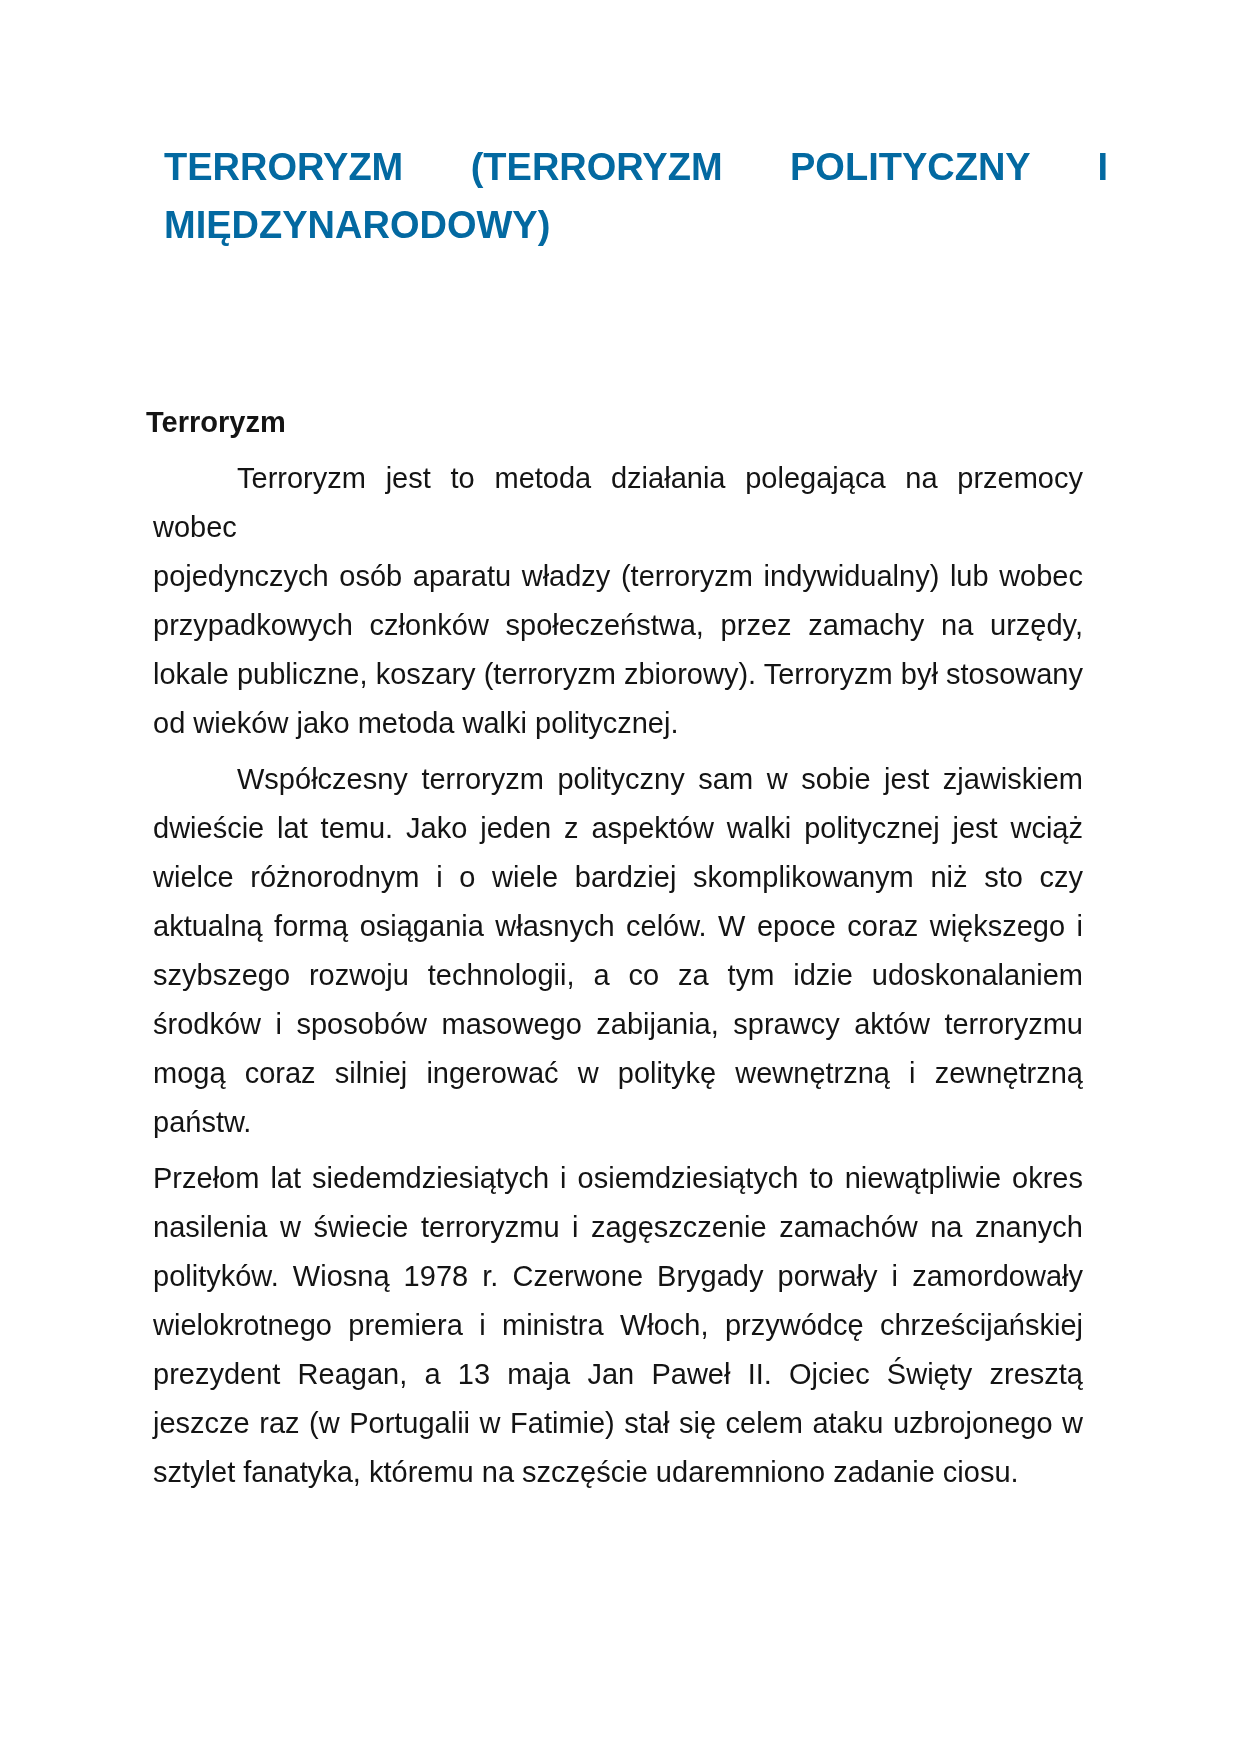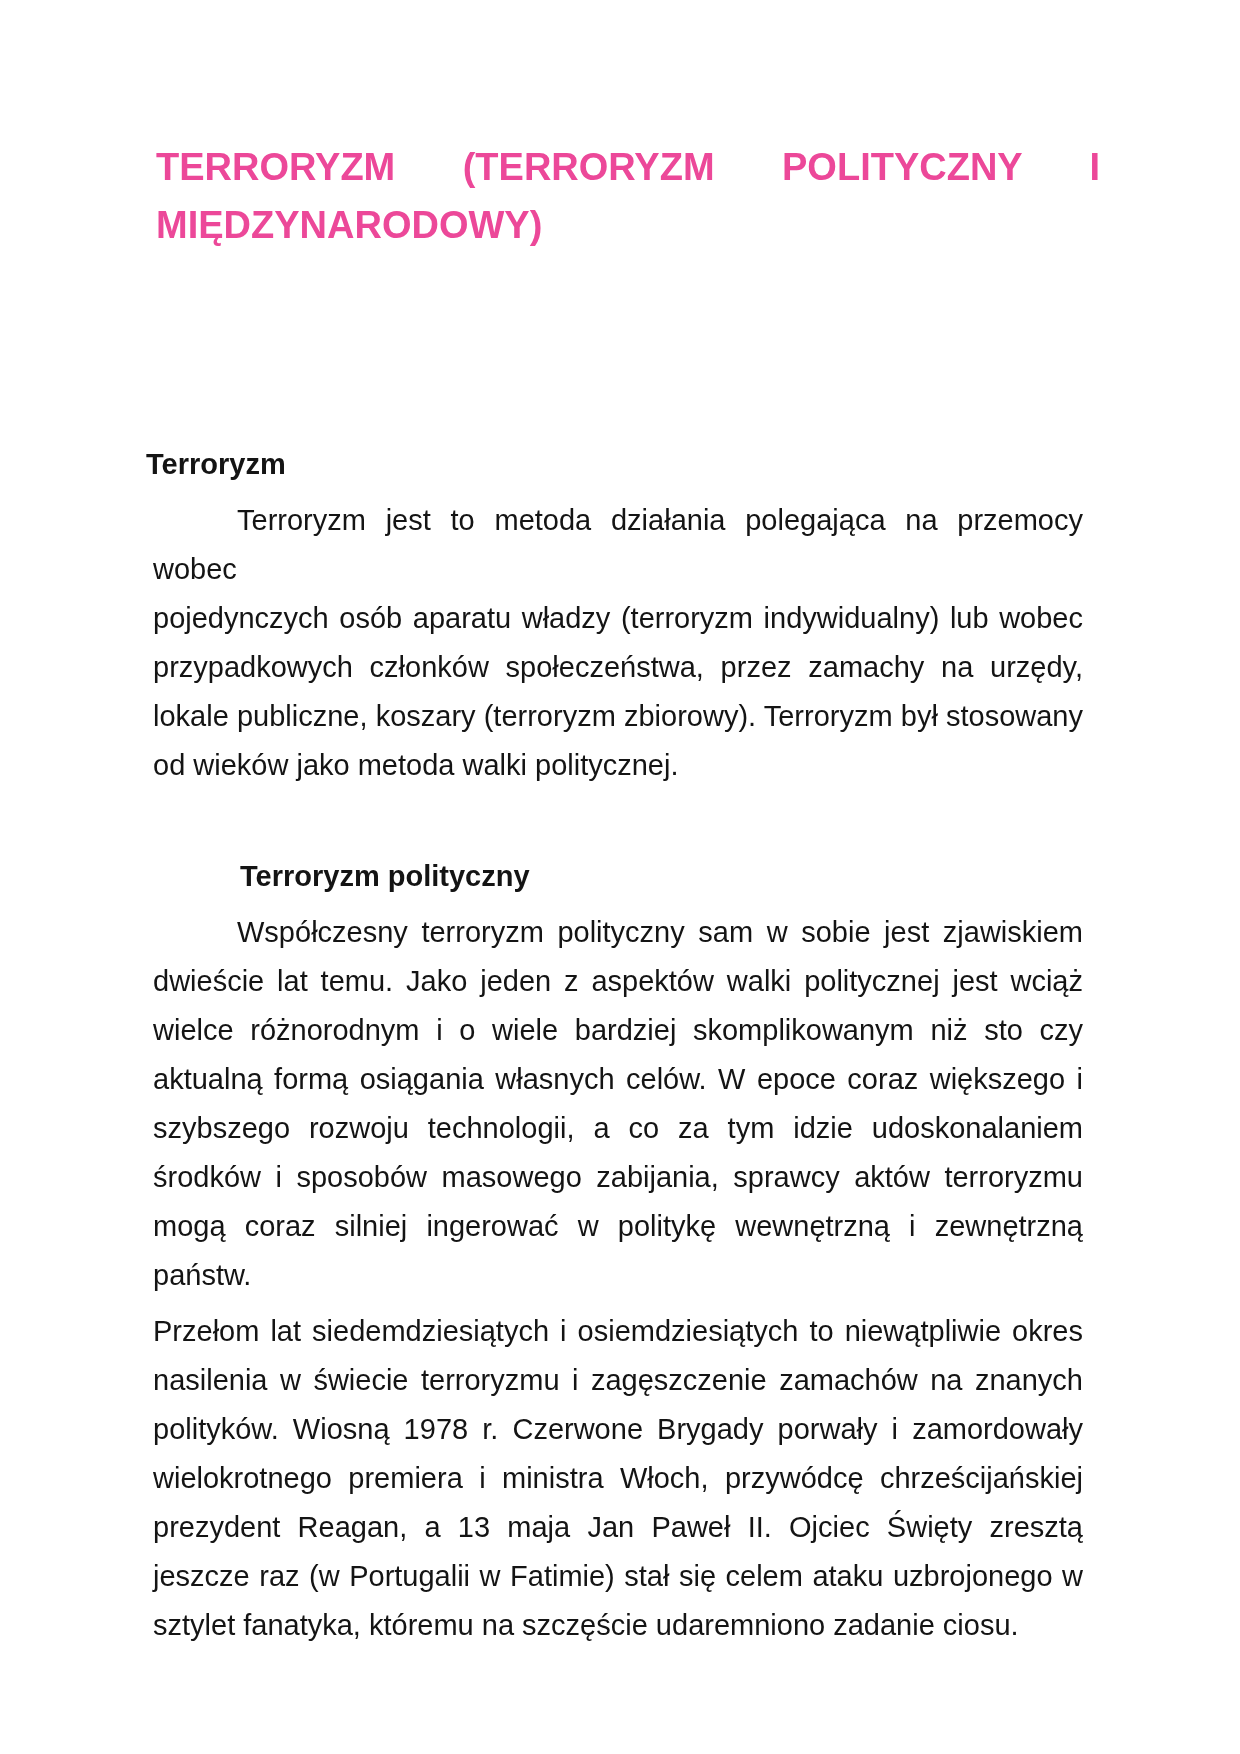--- a/index.html
+++ b/index.html
@@ -7,38 +7,38 @@
     position: relative;
     width: 1240px;
     height: 1754px;
     background: #ffffff;
     color: #111111;
     font-family: "Liberation Sans", sans-serif;
     overflow: hidden;
   }
   .title-block {
     position: absolute;
-    left: 156px;
+    left: 164px;
     top: 138px;
     width: 944px;
     font-size: 38px;
     font-weight: bold;
     line-height: 58px;
-    color: #ec4899;
+    color: #0369a1;
   }
   .content-block {
     position: absolute;
     left: 146px;
     top: 398px;
     width: 944px;
     font-size: 29px;
     line-height: 49px;
     color: #141414;
   }
-  .h1-line { font-weight: bold; margin-top: 42px; }
+  .h1-line { font-weight: bold; }
   .h2-line { font-weight: bold; margin-top: 62px; padding-left: 94px; }
   .jline { text-align: justify; text-align-last: justify; }
   .lline { text-align: center;  text-align-last: left; }
   .indent { text-indent: 84px; }
   .para { margin: 7px; padding: 0; }
 </style>
 </head>
 <body>
 
 <div class="page">
@@ -53,21 +53,20 @@
     <div class="h1-line lline">Terroryzm</div>
 
     <div class="para">
       <div class="jline indent">Terroryzm jest to metoda działania polegająca na przemocy wobec</div>
       <div class="jline">pojedynczych osób aparatu władzy (terroryzm indywidualny) lub wobec</div>
       <div class="jline">przypadkowych członków społeczeństwa, przez zamachy na urzędy,</div>
       <div class="jline">lokale publiczne, koszary (terroryzm zbiorowy). Terroryzm był stosowany</div>
       <div class="lline">od wieków jako metoda walki politycznej.</div>
     </div>
 
-    <div class="h2-line lline">Terroryzm polityczny</div>
 
     <div class="para">
       <div class="jline indent">Współczesny terroryzm polityczny sam w sobie jest zjawiskiem</div>
       <div class="jline">dwieście lat temu. Jako jeden z aspektów walki politycznej jest wciąż</div>
       <div class="jline">wielce różnorodnym i o wiele bardziej skomplikowanym niż sto czy</div>
       <div class="jline">aktualną formą osiągania własnych celów. W epoce coraz większego i</div>
       <div class="jline">szybszego rozwoju technologii, a co za tym idzie udoskonalaniem</div>
       <div class="jline">środków i sposobów masowego zabijania, sprawcy aktów terroryzmu</div>
       <div class="jline">mogą coraz silniej ingerować w politykę wewnętrzną i zewnętrzną</div>
       <div class="lline">państw.</div>

